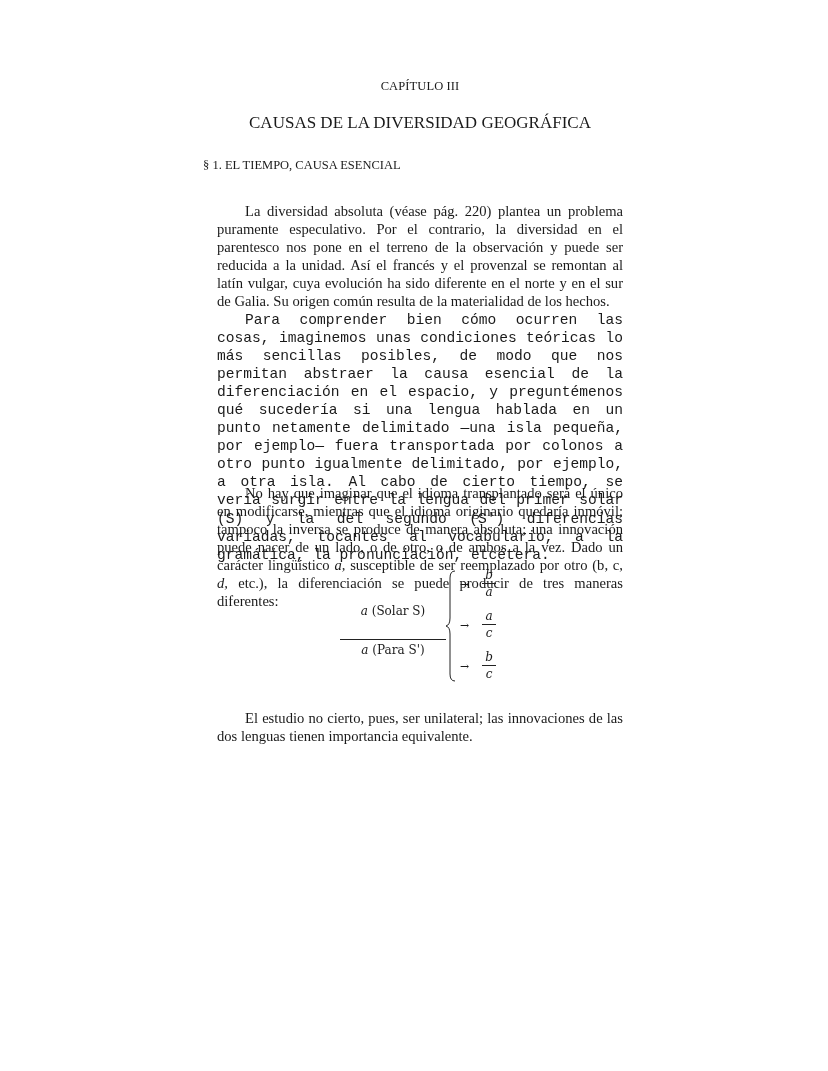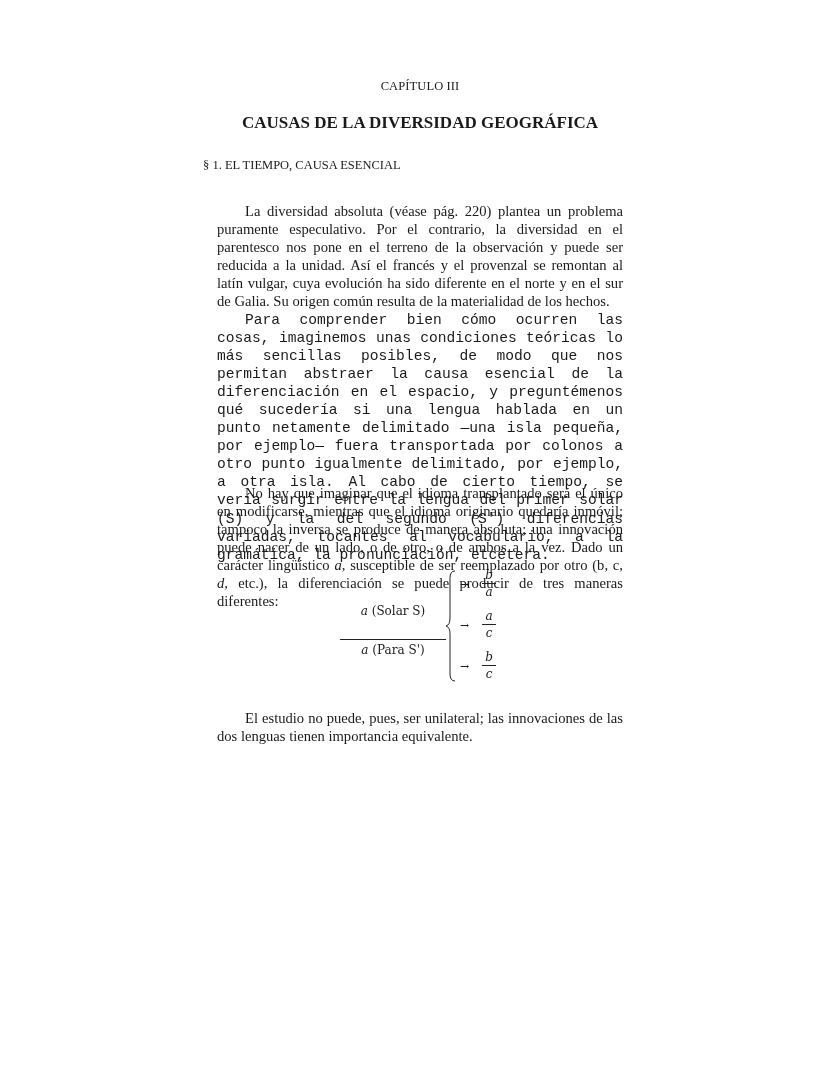--- a/index.html
+++ b/index.html
@@ -2,21 +2,21 @@
 <html><head>
 <meta charset="utf-8">
 <style>
   html, body { margin:0; padding:0; background:#ffffff; }
   body { width:828px; height:1071px; position:relative; overflow:hidden;
          font-family:"Liberation Serif", "DejaVu Serif", serif; color:#1a1a1a; }
   .page { position:absolute; left:201px; top:0; width:438px; }
   .chapter { position:absolute; top:79px; left:0; width:438px; text-align:center;
              font-size:12.5px; letter-spacing:0.1px; }
   .title { position:absolute; top:113px; left:0; width:438px; text-align:center;
-           font-size:17px;font-weight:bold; }
+           font-size:17px; }
   .section { position:absolute; top:158px; left:2px; font-size:12.5px; }
   .body-text { position:absolute; left:0; width:438px; font-size:14.6px; line-height:18.05px;
                text-align:justify; }
   .p { text-indent:28px; margin:16px; }
   #p1 { top:186px; }
   #p2 { top:295px;font-family:Liberation Mono, monospace; }
   #p3 { top:468px; }
   #p4 { top:693px; }
 
   .diagram { position:absolute; left:340px; top:566px; width:170px; height:120px;
@@ -43,21 +43,21 @@
   <div class="body-text" id="p1">
     <p class="p">La diversidad absoluta (véase pág. 220) plantea un problema puramente especulativo. Por el contrario, la diversidad en el parentesco nos pone en el terreno de la observación y puede ser reducida a la unidad. Así el francés y el provenzal se remontan al latín vulgar, cuya evolución ha sido diferente en el norte y en el sur de Galia. Su origen común resulta de la materialidad de los hechos.</p>
   </div>
   <div class="body-text" id="p2">
     <p class="p">Para comprender bien cómo ocurren las cosas, imaginemos unas condiciones teóricas lo más sencillas posibles, de modo que nos permitan abstraer la causa esencial de la diferenciación en el espacio, y preguntémenos qué sucedería si una lengua hablada en un punto netamente delimitado —una isla pequeña, por ejemplo— fuera transportada por colonos a otro punto igualmente delimitado, por ejemplo, a otra isla. Al cabo de cierto tiempo, se vería surgir entre la lengua del primer solar (S) y la del segundo (S') diferencias variadas, tocantes al vocabulario, a la gramática, la pronunciación, etcétera.</p>
   </div>
   <div class="body-text" id="p3">
     <p class="p"><span>No hay que imaginar que el idioma transplantado será el único en modificarse, mientras que el idioma originario quedaría inmóvil; tampoco la inversa se produce de manera absoluta; una innovación puede nacer de un lado, o de otro, o de ambos a la vez. Dado un carácter lingüístico </span><span class="it">a,</span><span> susceptible de ser reemplazado por otro (b, c, </span><span class="it">d,</span><span> etc.), la diferenciación se puede producir de tres maneras diferentes:</span></p>
   </div>
   <div class="body-text" id="p4">
-    <p class="p">El estudio no puede, pues, ser unilateral; las innovaciones de las dos lenguas tienen importancia equivalente.</p>
+    <p class="p">El estudio no cierto, pues, ser unilateral; las innovaciones de las dos lenguas tienen importancia equivalente.</p>
   </div>
 </div>
 
 <div class="diagram">
   <div class="lhs">
     <span class="num"><span class="it">a</span>&nbsp;<span>(Solar  S)</span></span>
     <span class="den"><span class="it">a</span>&nbsp;<span>(Para  S')</span></span>
   </div>
   <svg class="brace" viewBox="0 0 12 112">
     <path d="M10 1 Q5 1 5 8 L5 48 Q5 55 1 56 Q5 57 5 64 L5 104 Q5 111 10 111" fill="none" stroke="#222" stroke-width="1"></path>

